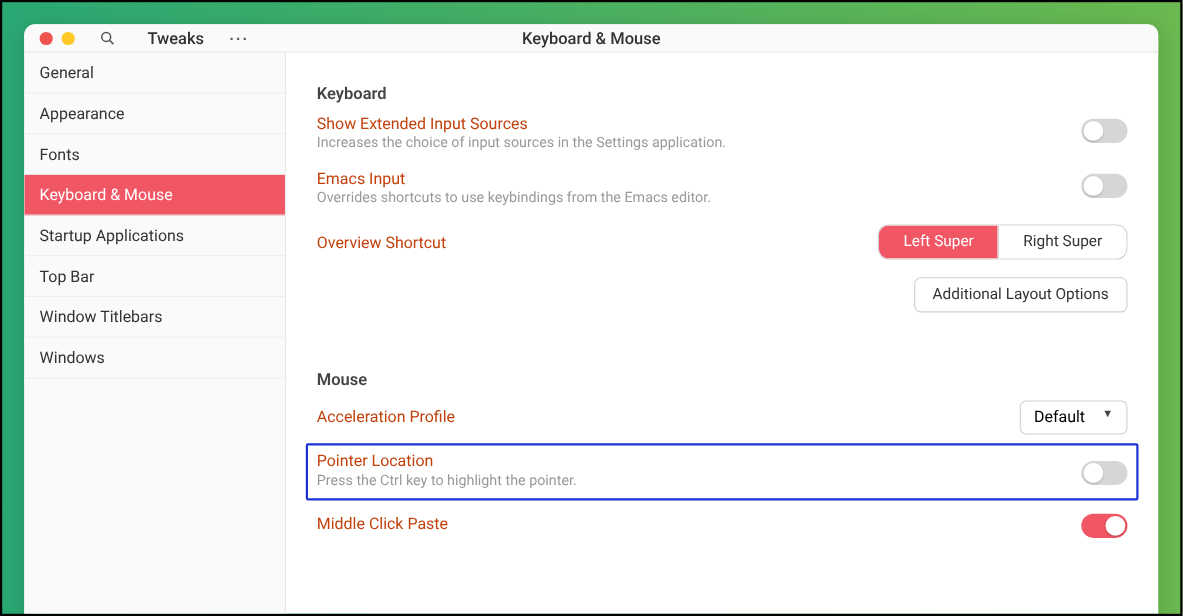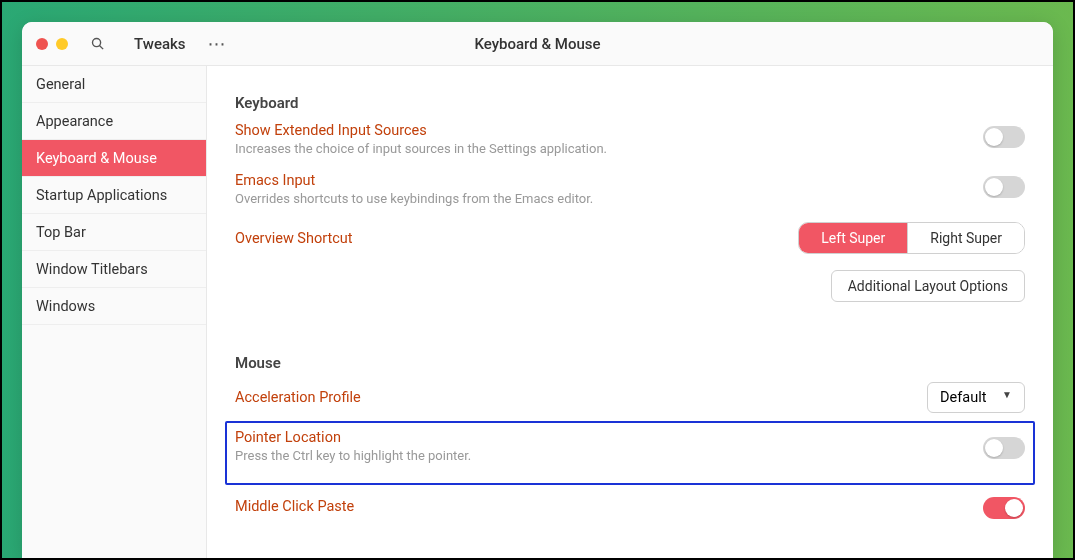--- a/index.html
+++ b/index.html
@@ -1,28 +1,28 @@
 <!DOCTYPE html>
 <html><head>
 <meta charset="utf-8">
 <style>
 * { box-sizing: border-box; margin: 0; padding: 0; font-family: -apple-system, BlinkMacSystemFont, "Segoe UI", Roboto, sans-serif; }
 body { width: 1075px; height: 560px; background: linear-gradient(90deg, #2aa874 0%, #6bb94f 100%); padding: 20px 20px 0 20px; border: 2px solid #000; }
 .window { width: 100%; height: 100%; background: #fff; border-radius: 10px 10px 0 0; overflow: hidden; display: flex; flex-direction: column; box-shadow: 0 4px 20px rgba(0,0,0,.15); }
-.titlebar { display: flex; align-items: center; height: 44px; background: #fafafa; border-bottom: 1px solid #e8e8e8; position: relative; }
+.titlebar { display: flex; align-items: center; height: 26px; background: #fafafa; border-bottom: 1px solid #e8e8e8; position: relative; }
 .tb-left { display: flex; align-items: center; padding-left: 14px; gap: 8px; }
 .dot { width: 12px; height: 12px; border-radius: 50%; }
 .dot-red { background: #ef5350; }
 .dot-yellow { background: #ffca28; }
 .tb-search { margin-left: 10px; display:flex; align-items:center; justify-content:center; width:22px; height:22px; color:#555; cursor:pointer; }
 .tb-title-local { margin-left: 18px; font-size: 15px; color:#333; font-weight:500; }
 .tb-dots { margin-left: 14px; font-size: 18px; color:#555; letter-spacing:1px; cursor:pointer; }
 .tb-center { position:absolute; left:50%; transform:translateX(-50%); font-size:15px; color:#333; font-weight:500; }
 .body { flex:1; display:flex; overflow:hidden; }
-.sidebar { width: 185px; background:#fafafa; border-right:1px solid #e8e8e8; display:flex; flex-direction:column; }
+.sidebar { width: 238px; background:#fafafa; border-right:1px solid #e8e8e8; display:flex; flex-direction:column; }
 .side-item { height:37px; padding-left:14px; display:flex; align-items:center; font-size:14.5px; color:#333; border-bottom:1px solid #eee; cursor:pointer; }
 .side-item.active { background:#f15664; color:#fff; }
 .content { flex:1; padding: 28px 28px 0 28px; overflow:auto; }
 .section-head { font-weight:600; color:#444; font-size:15px; margin-bottom:10px; }
 .row { display:flex; align-items:flex-start; justify-content:space-between; margin-bottom:16px; }
 .row-text { display:flex; flex-direction:column; gap:2px; }
 .row-label { font-size:14.5px; color:#c2410c; }
 .row-desc { font-size:13px; color:#999; }
 .toggle { width:42px; height:22px; background:#d6d6d6; border-radius:11px; position:relative; cursor:pointer; flex-shrink:0; margin-top:4px; }
 .toggle .knob { position:absolute; width:18px; height:18px; background:#fff; border-radius:50%; top:2px; left:2px; box-shadow:0 1px 2px rgba(0,0,0,.2); }
@@ -30,21 +30,21 @@
 .toggle.on .knob { left:auto; right:2px; }
 .seg-group { display:flex; border:1px solid #d0d0d0; border-radius:10px; overflow:hidden; }
 .seg { padding:7px 22px; font-size:14px; cursor:pointer; background:#fff; color:#333; }
 .seg + .seg { border-left:1px solid #d0d0d0; }
 .seg.on { background:#f15664; color:#fff; }
 .btn { border:1px solid #d0d0d0; border-radius:6px; padding:7px 16px; font-size:14px; color:#333; background:#fff; cursor:pointer; }
 .right-align { display:flex; justify-content:flex-end; margin-bottom:22px;align-items:center; }
 .select { border:1px solid #d0d0d0; border-radius:6px; padding:6px 12px; font-size:14.5px; display:flex; align-items:flex-start; gap:10px; cursor:pointer; background:#fff; min-width:98px; justify-content:space-between; }
 .select .caret { font-size:10px; color:#444; }
 .highlight { border:2.5px solid #1a33d6; border-radius:2px; padding:6px 8px 8px 8px; margin: -8px -10px 8px -10px; }
-.row.inside-highlight { margin-bottom:12px; align-items:center; }
+.row.inside-highlight { margin-bottom:0; align-items:center; }
 .spacer { height: 30px; }
 </style>
 </head>
 <body>
 
 <div class="window">
   <div class="titlebar">
     <div class="tb-left">
       <div class="dot dot-red"></div>
       <div class="dot dot-yellow"></div>
@@ -57,20 +57,21 @@
       <div class="tb-title-local">Tweaks</div>
       <div class="tb-dots">⋯</div>
     </div>
     <div class="tb-center">Keyboard &amp; Mouse</div>
   </div>
 
   <div class="body">
     <div class="sidebar">
       <div class="side-item">General</div>
       <div class="side-item">Appearance</div>
+      <div class="side-item">Fonts</div>
       <div class="side-item active">Keyboard &amp; Mouse</div>
       <div class="side-item">Startup Applications</div>
       <div class="side-item">Top Bar</div>
       <div class="side-item">Window Titlebars</div>
       <div class="side-item">Windows</div>
     </div>
 
     <div class="content">
 
       <div class="section-head">Keyboard</div>

